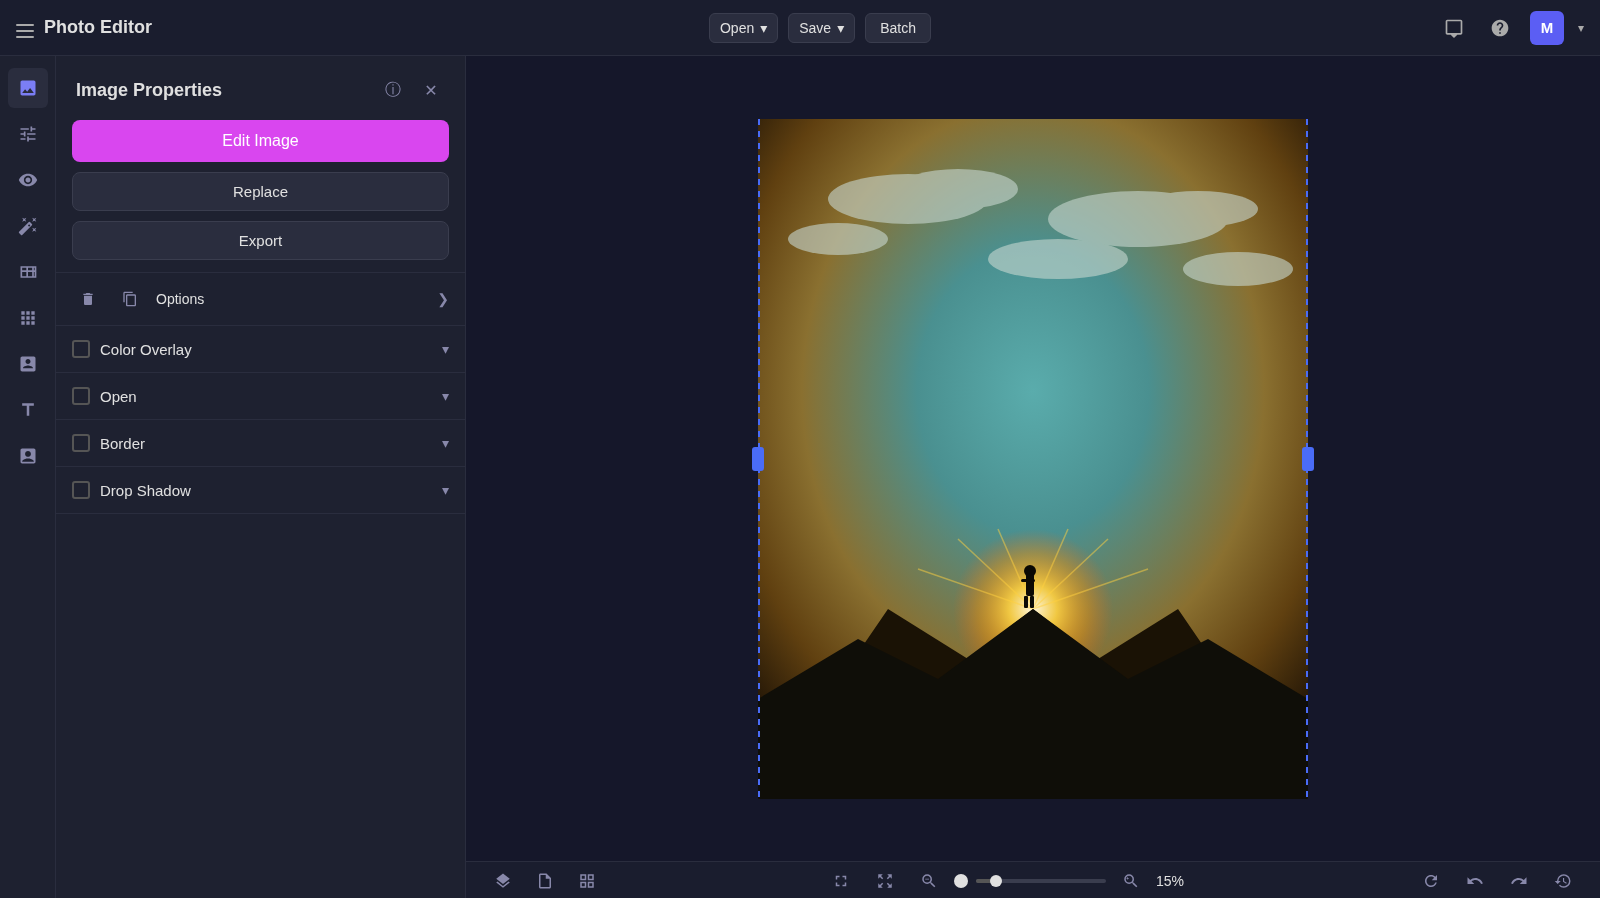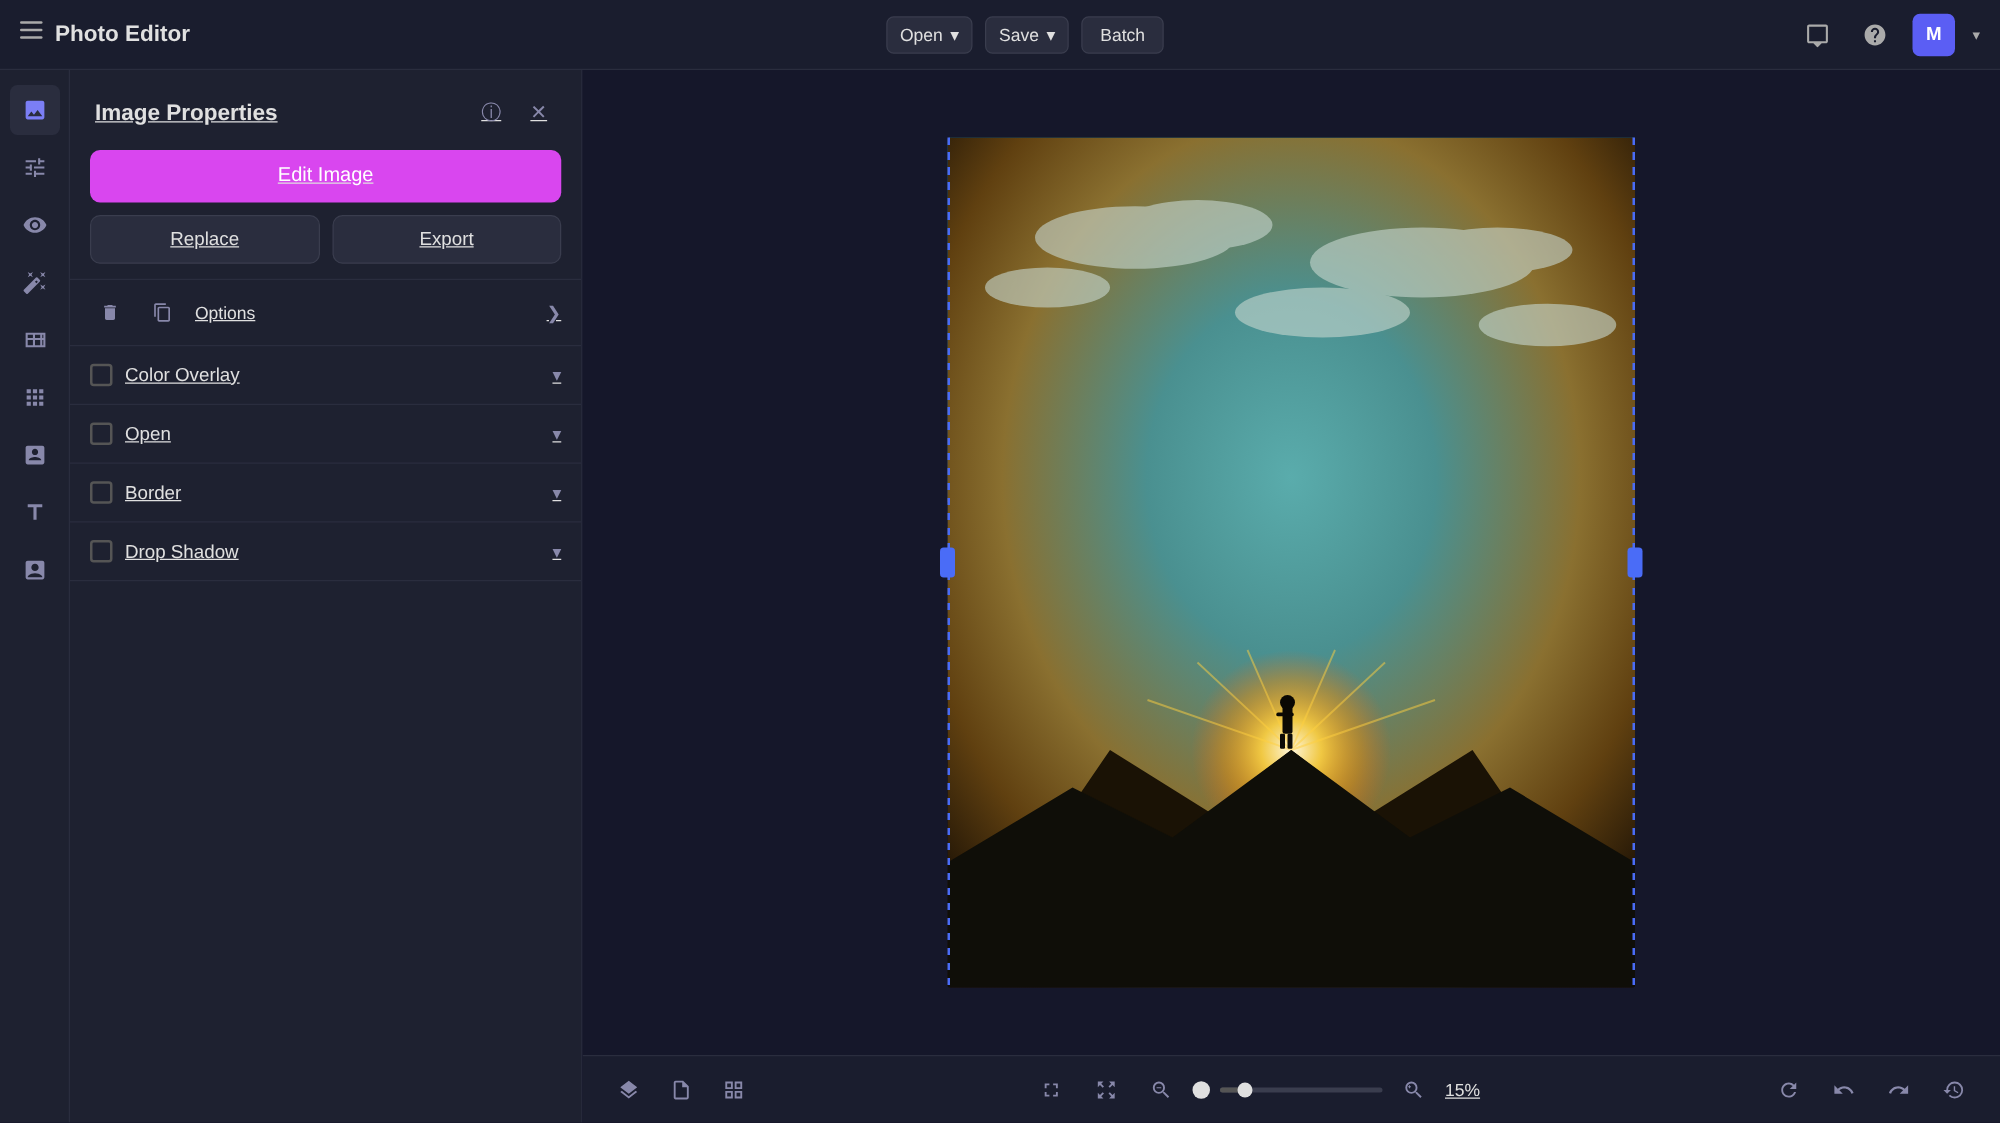--- a/index.html
+++ b/index.html
@@ -21,21 +21,21 @@
       display: flex;
       align-items: center;
       padding: 0 16px;
       border-bottom: 1px solid #2a2d3e;
       flex-shrink: 0;
       position: relative;
       z-index: 10;
     }
     .topbar-left {
       display: flex;
-      align-items: flex-start;
+      align-items: flex-end;
       gap: 10px;
       min-width: 220px;
     }
     .hamburger-icon {
       display: flex;
       flex-direction: column;
       gap: 4px;
       cursor: pointer;
     }
     .hamburger-icon span {
@@ -113,21 +113,20 @@
       color: #aaa;
       font-size: 12px;
       cursor: pointer;
     }
 
     
     .main-area {
       display: flex;
       flex: 1;
       overflow: hidden;
-      text-decoration: underline;
     }
 
     
     .icon-sidebar {
       width: 56px;
       background: #1e2130;
       border-right: 1px solid #2a2d3e;
       display: flex;
       flex-direction: column;
       align-items: center;
@@ -199,20 +198,21 @@
       border-radius: 8px;
       padding: 12px;
       font-size: 16px;
       font-weight: 500;
       cursor: pointer;
       width: 100%;
     }
     .btn-row {
       display: flex;
       gap: 10px;
+      flex-direction: column;
     }
     .btn-secondary {
       flex: 1;
       background: #2a2d3e;
       border: 1px solid #3a3d4e;
       color: #e0e0e0;
       border-radius: 8px;
       padding: 10px;
       font-size: 15px;
       cursor: pointer;
@@ -367,25 +367,25 @@
         linear-gradient(190deg, transparent 50%, #1a1205 50%),
         
         linear-gradient(to bottom, #2a7a7a 0%, #3a9090 15%, #b0a060 45%, #c8a040 55%, #705020 70%, #2a1a05 85%, #0f0f0f 100%);
       border-radius: 2px;
       position: relative;
       overflow: hidden;
     }
 
     
     .bottom-toolbar {
-      height: 54px;
+      height: 37px;
       background: #1a1d2e;
       border-top: 1px solid #2a2d3e;
       display: flex;
-      align-items: center;
+      align-items: flex-end;
       padding: 0 20px;
       gap: 8px;
       flex-shrink: 0;
     }
     .bottom-toolbar-left {
       display: flex;
       gap: 8px;
       align-items: center;
     }
     .bottom-toolbar-center {

